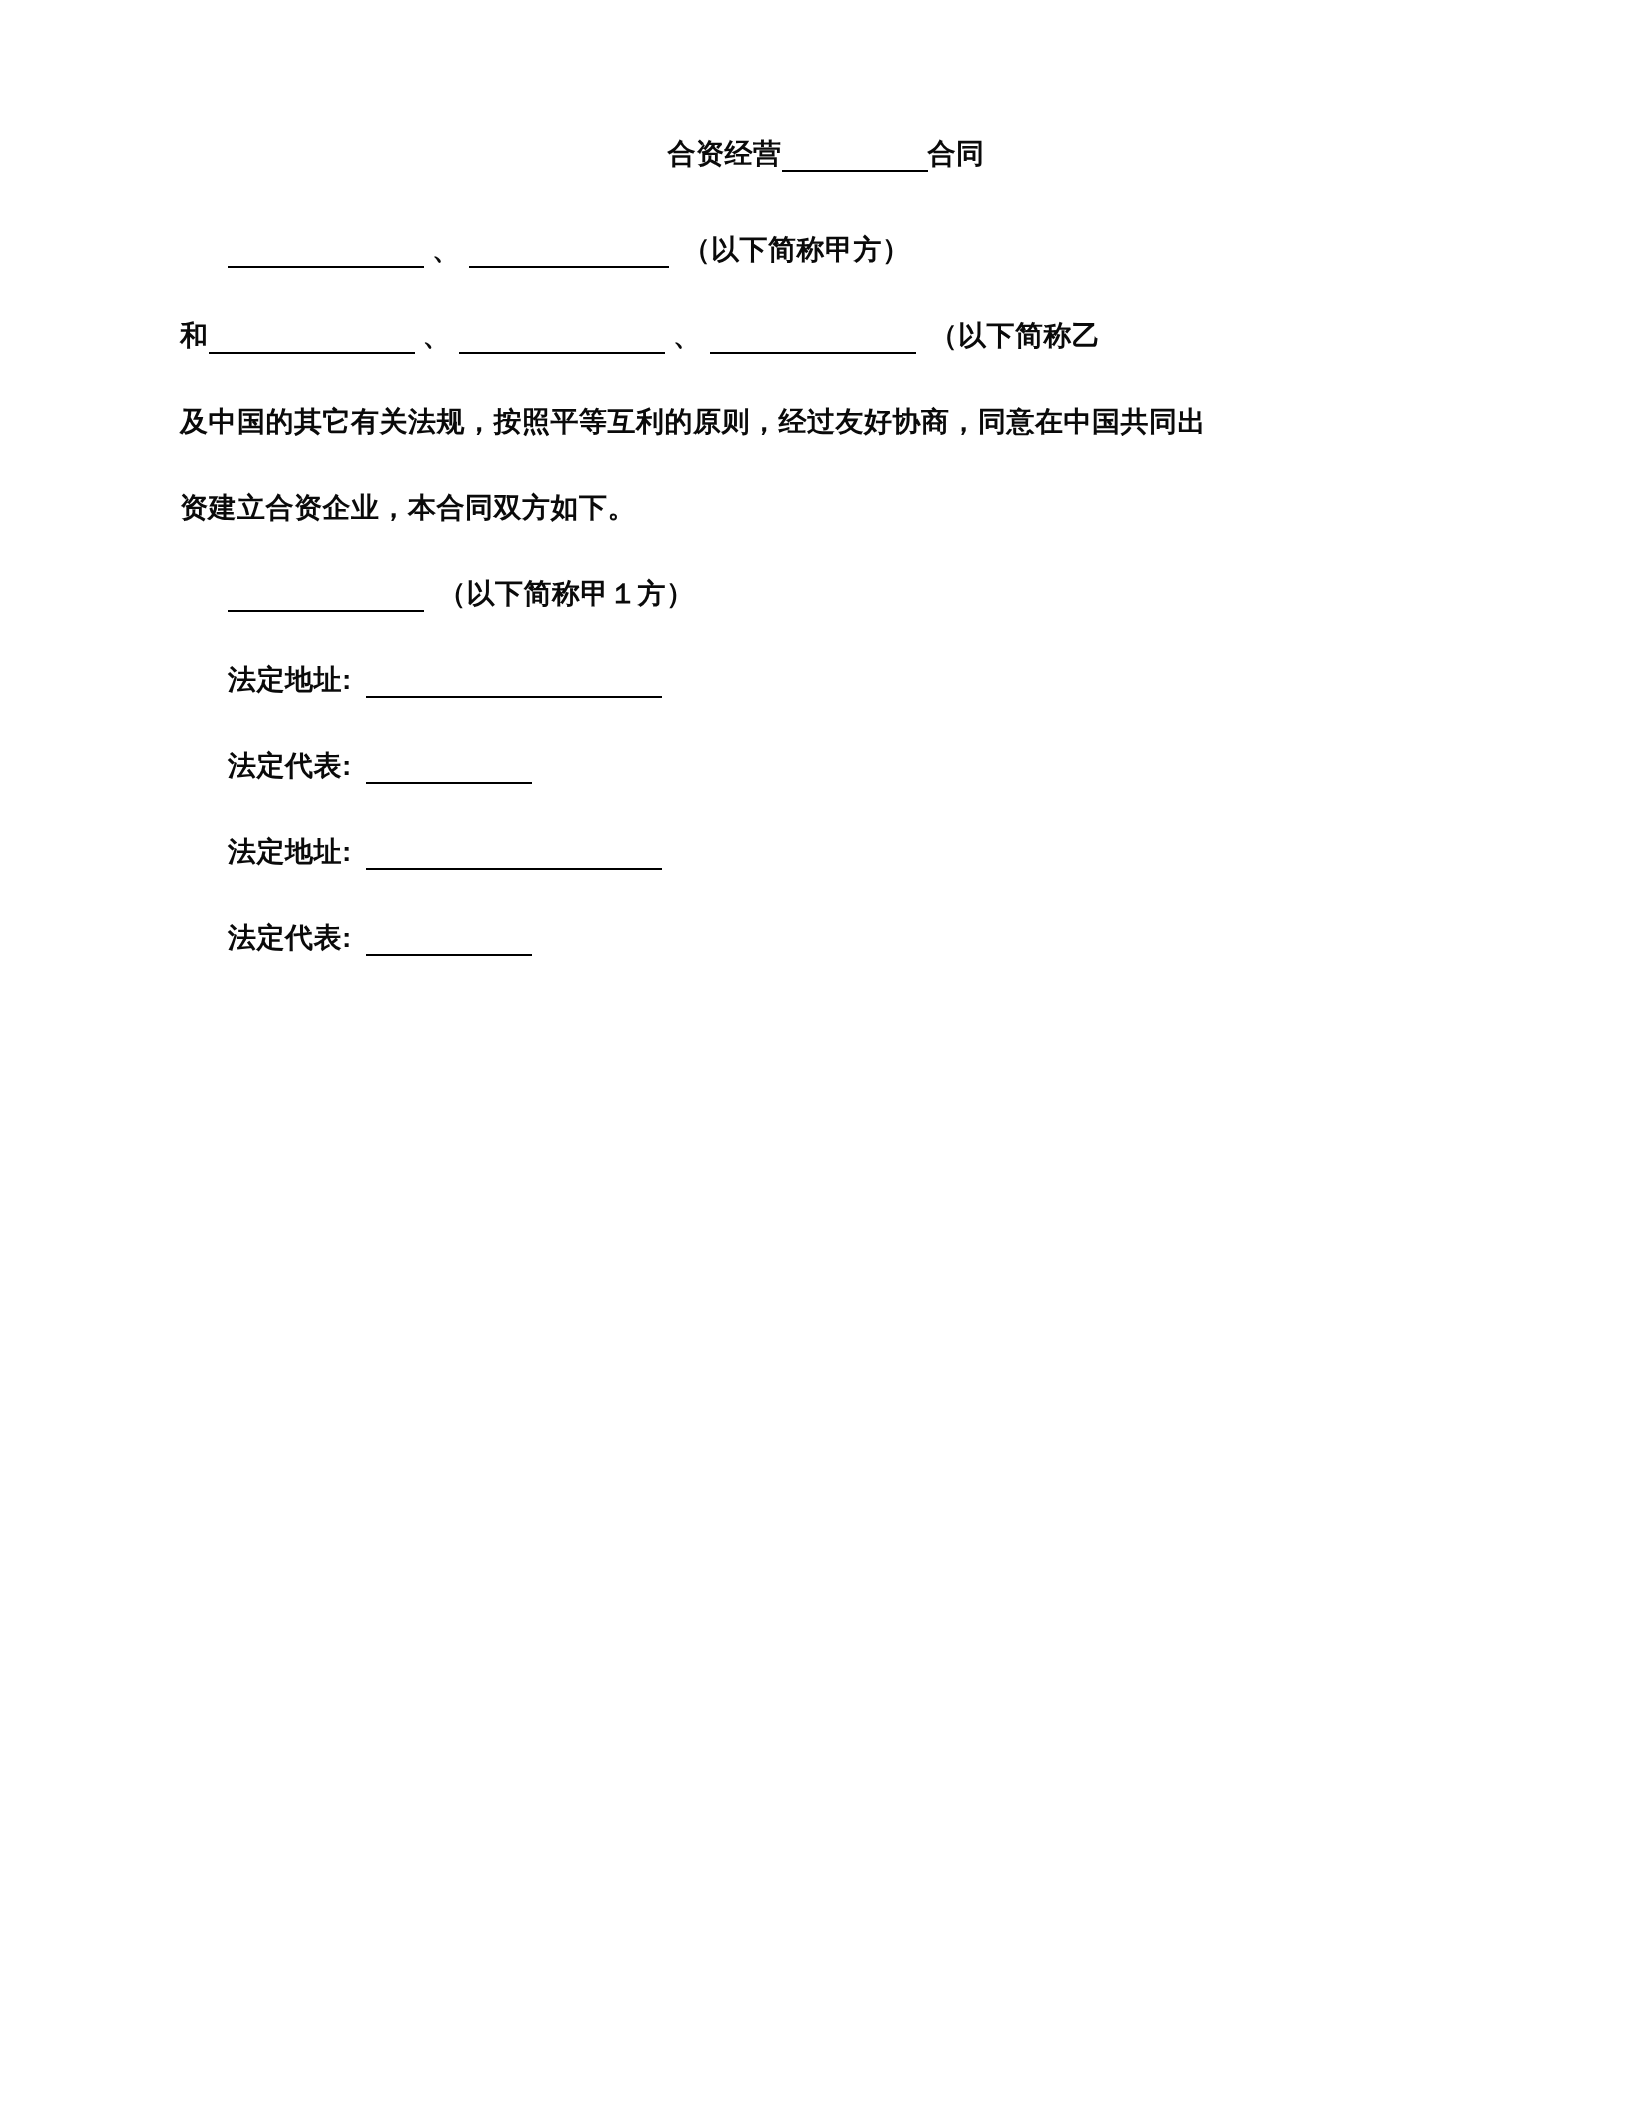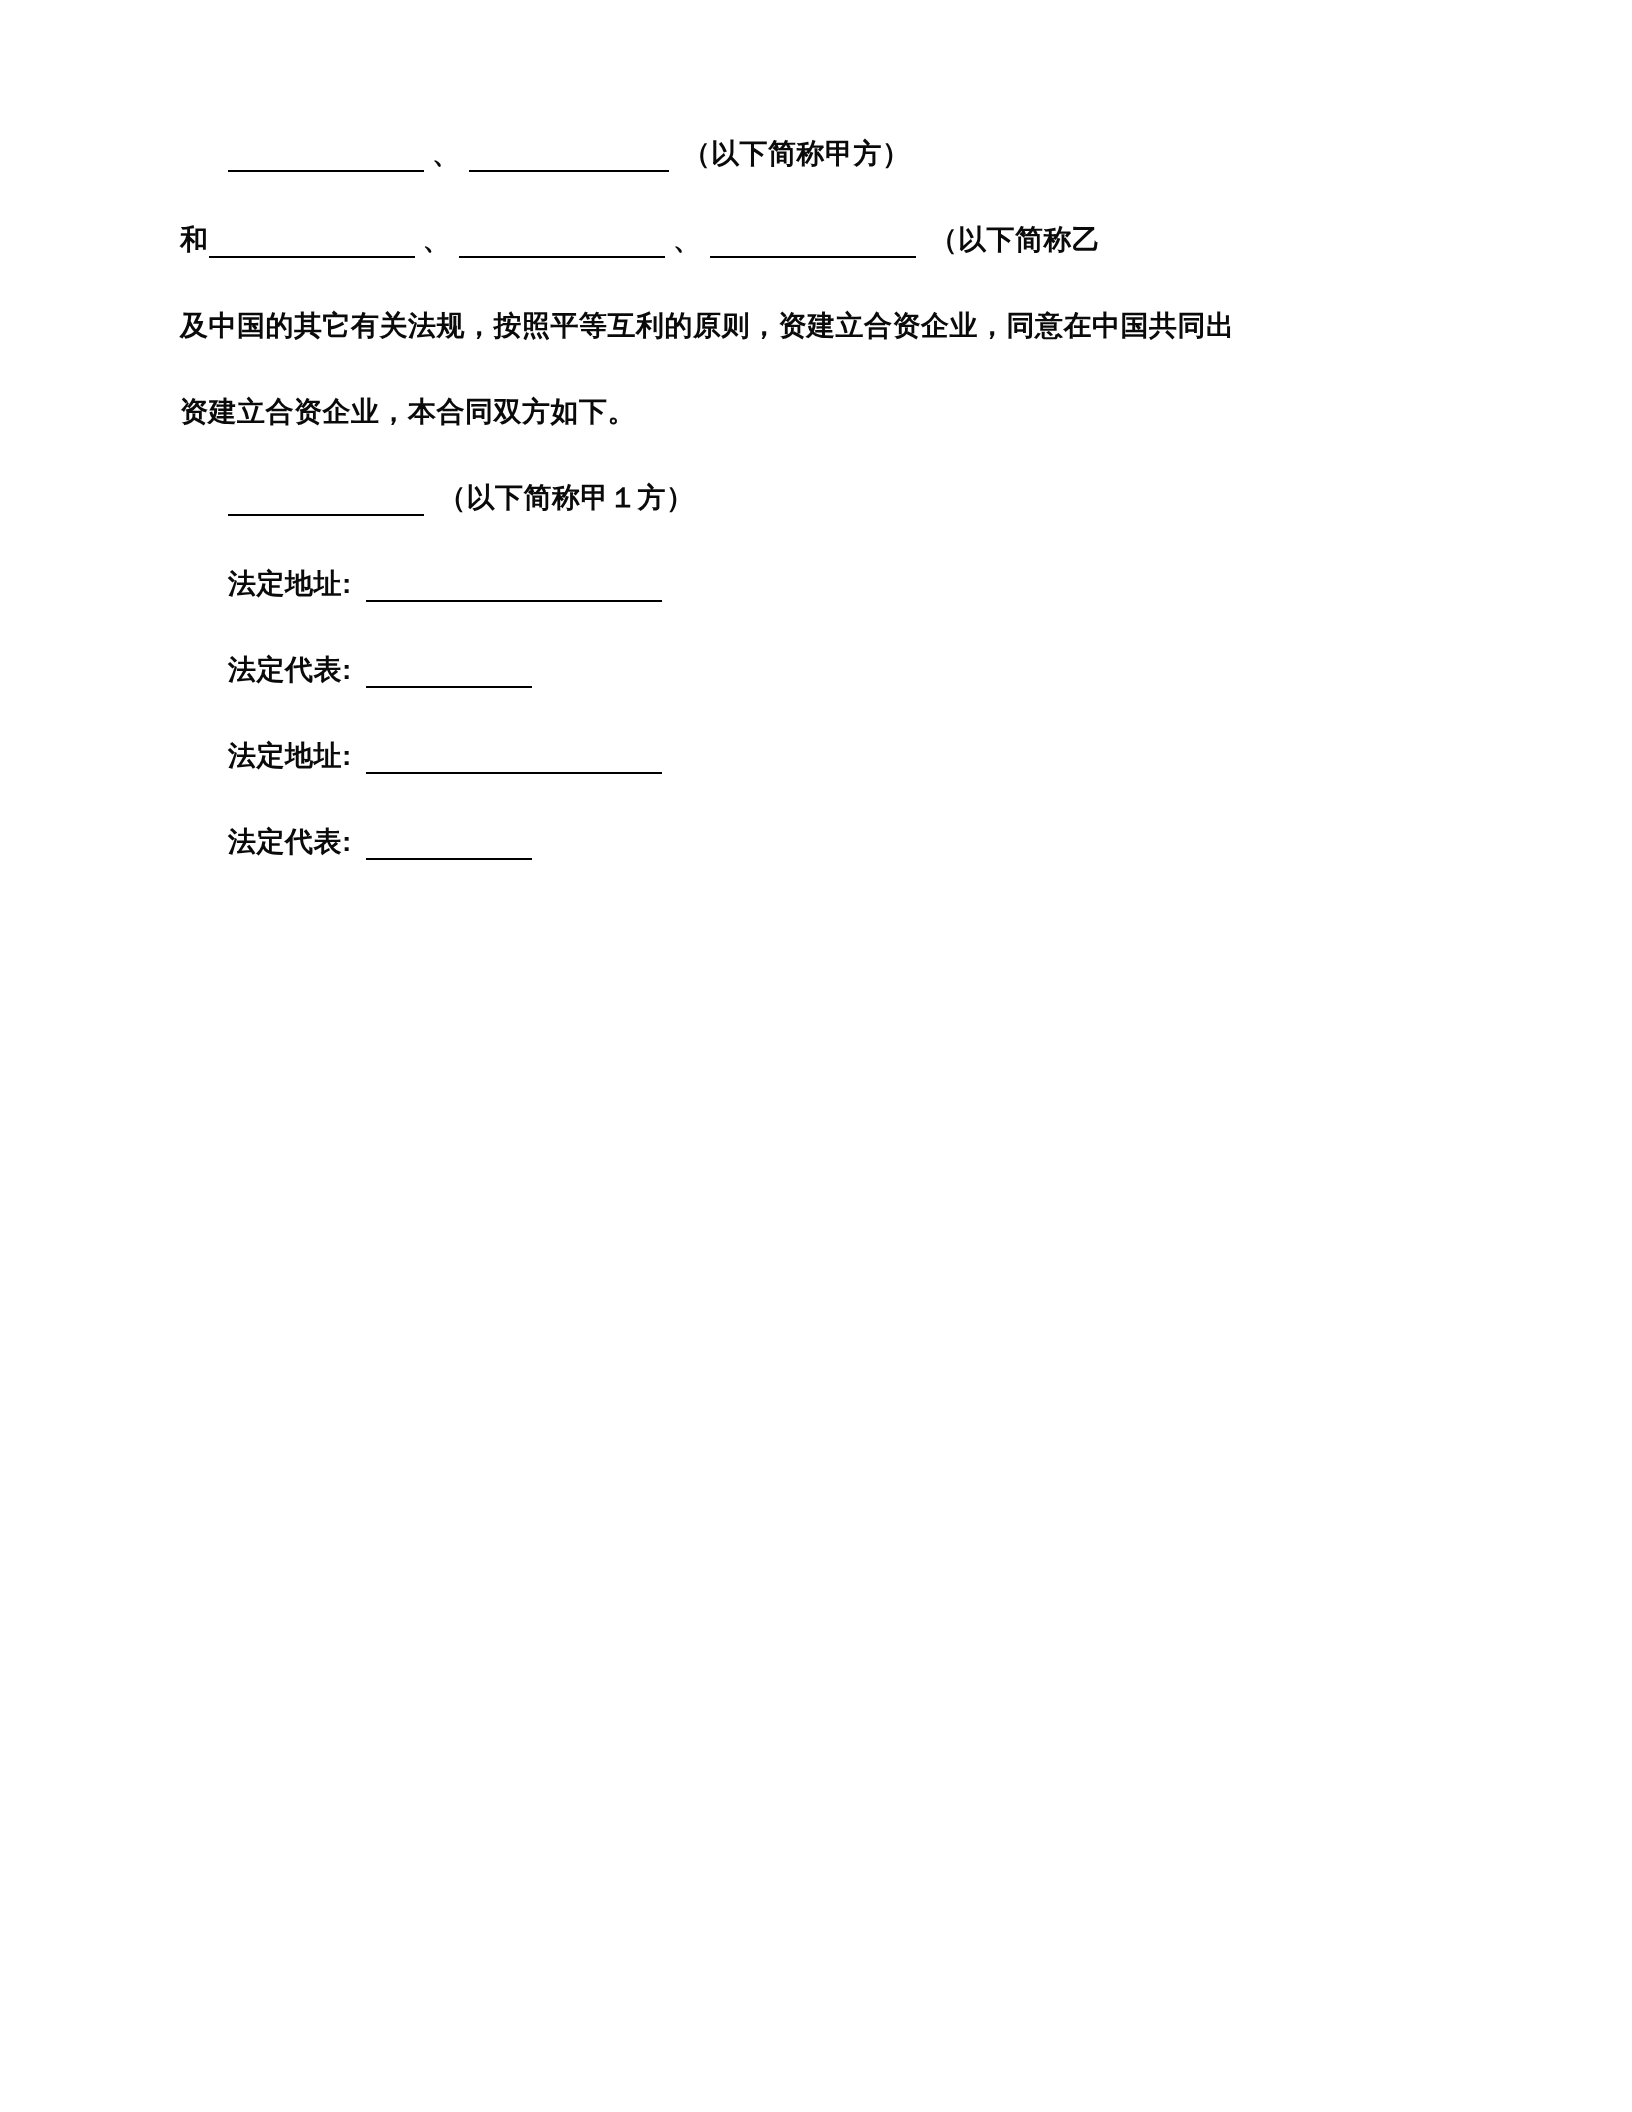--- a/index.html
+++ b/index.html
@@ -42,31 +42,34 @@
     vertical-align: bottom;
   }
   .gap-l { margin-left: 14px; }
   .gap-s { margin-left: 8px; }
 </style>
 </head>
 <body>
 
 <div class="page">
 
+  <div class="line title">
+    <span>合资经营</span><span class="blank" style="width:146px"></span><span>合同</span>
+  </div>
 
   <div class="line indent">
     <span class="blank" style="width:196px"></span><span class="gap-s">、</span><span class="blank gap-s" style="width:200px"></span><span class="gap-l">（以下简称甲方）</span>
   </div>
 
   <div class="line">
     <span>和</span><span class="blank" style="width:206px"></span><span class="gap-s">、</span><span class="blank gap-s" style="width:206px"></span><span class="gap-s">、</span><span class="blank gap-s" style="width:206px"></span><span class="gap-l">（以下简称乙</span>
   </div>
 
 
-  <div class="line">及中国的其它有关法规，按照平等互利的原则，资建立合资企业，同意在中国共同出</div>
+  <div class="line">及中国的其它有关法规，按照平等互利的原则，经过友好协商，同意在中国共同出</div>
 
   <div class="line">资建立合资企业，本合同双方如下。</div>
 
 
 
 
   <div class="line indent">
     <span class="blank" style="width:196px"></span><span class="gap-l">（以下简称甲１方）</span>
   </div>
 

